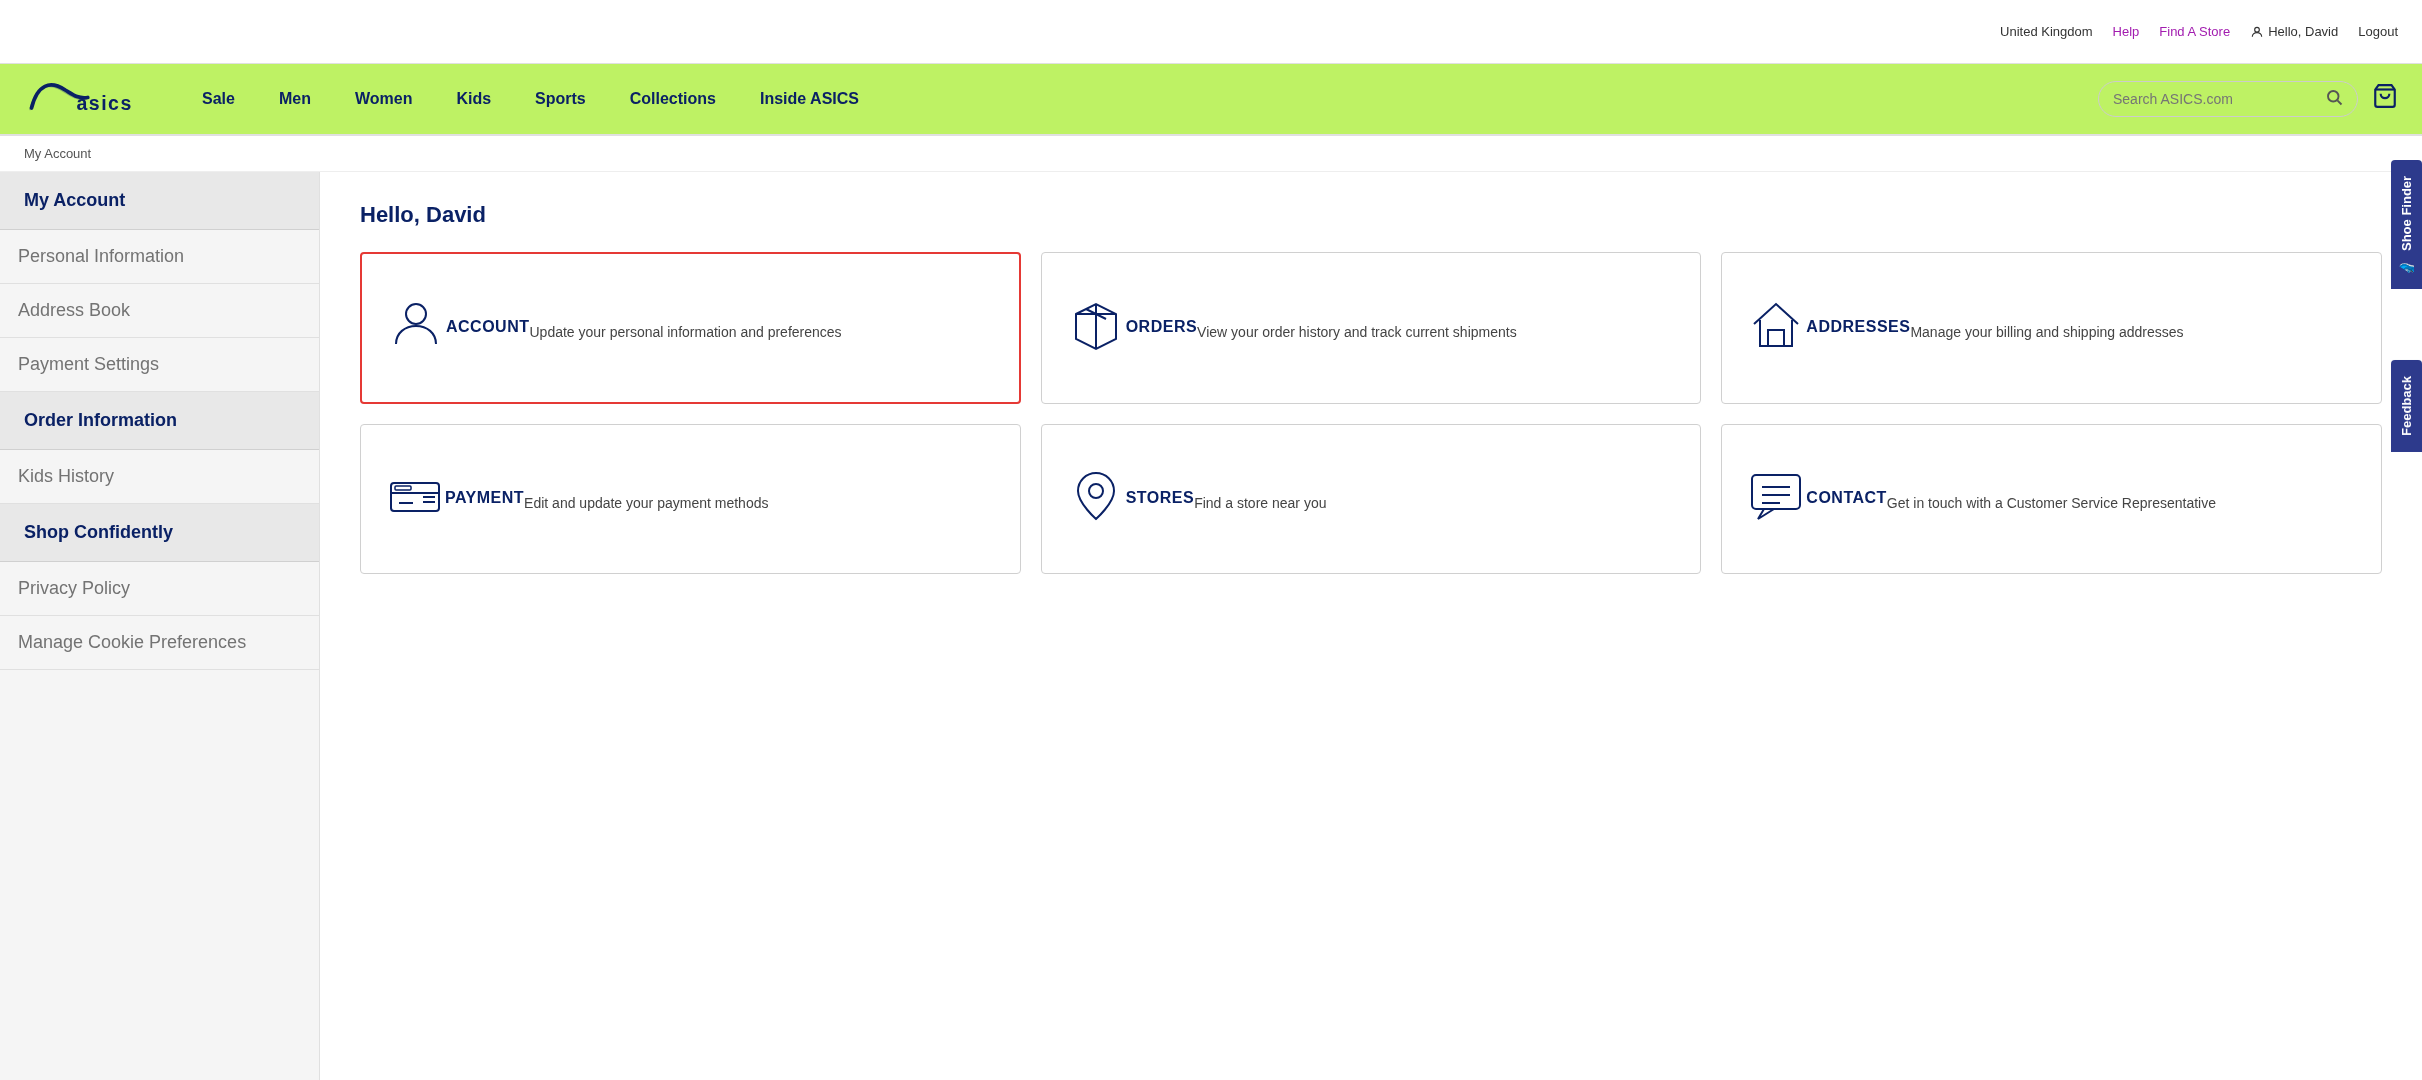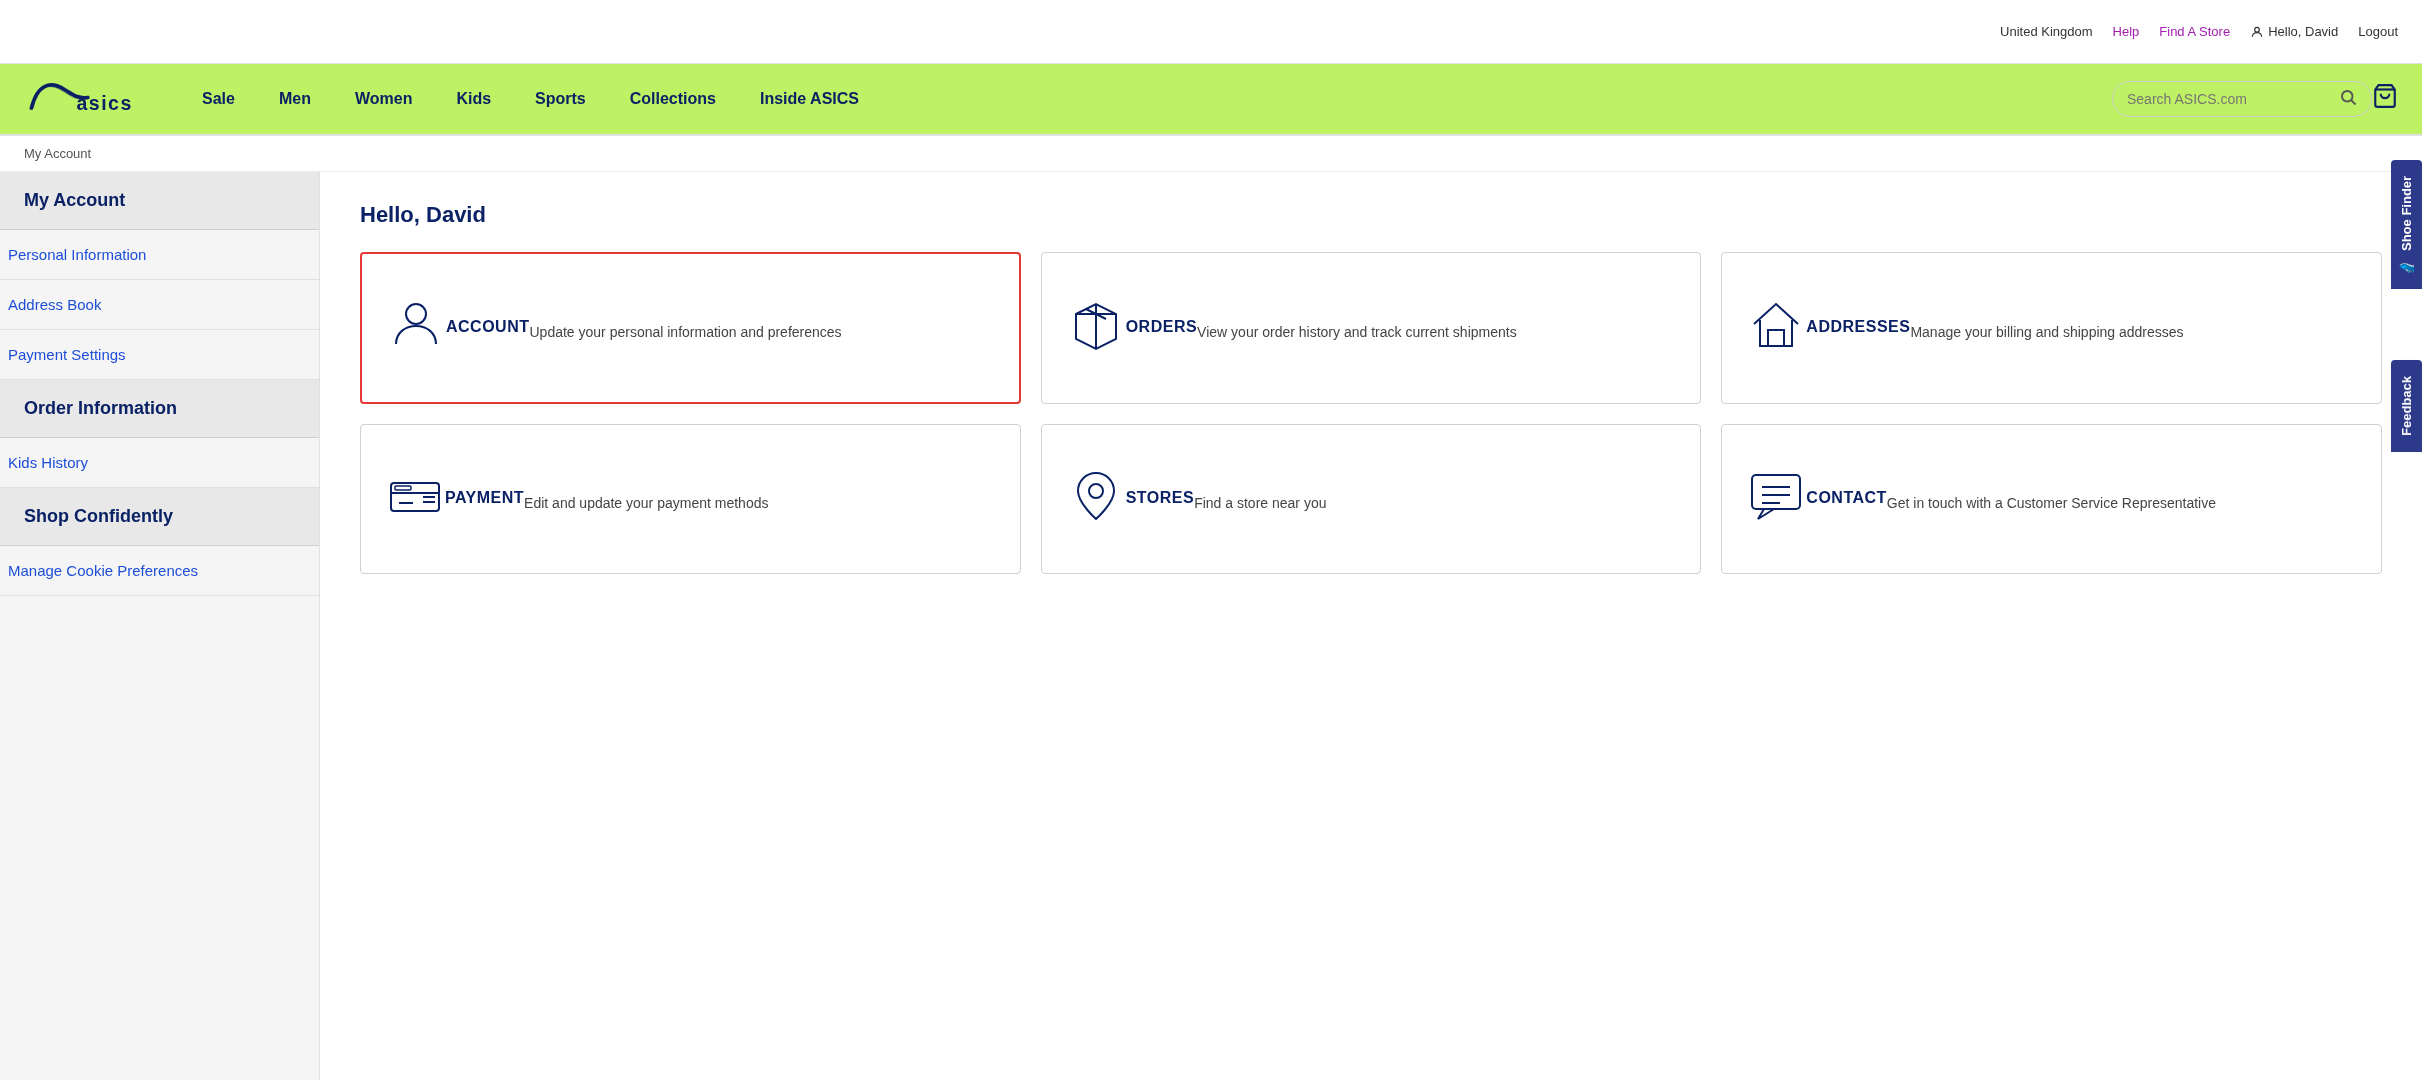--- a/index.html
+++ b/index.html
@@ -60,20 +60,21 @@
       text-decoration: none;
       color: #0a2165;
       font-weight: 700;
       font-size: 16px;
       padding: 10px 18px;
       cursor: pointer;
     }
     .header-right {
       display: flex;
       align-items: center;
+      gap: 14px;
     }
     .search-bar {
       display: flex;
       align-items: center;
       border: 1.5px solid #ccc;
       border-radius: 25px;
       padding: 6px 14px;
       width: 260px;
     }
     .search-bar input {
@@ -124,23 +125,23 @@
     .sidebar-section-header {
       background: #e8e8e8;
       padding: 18px 24px;
       font-weight: 700;
       font-size: 18px;
       color: #0a2165;
       border-bottom: 1px solid #d0d0d0;
       cursor: pointer;
     }
     .sidebar-item {
-      padding: 16px 8px;
-      font-size: 15px;
-      color: #1d4ed8;
+      padding: 16px 18px;
+      font-size: 18px;
+      color: #737373;
       border-bottom: 1px solid #e0e0e0;
       cursor: pointer;
       background: #f5f5f5;
     }
 
     
     .main-content {
       flex: 1;
       padding: 30px 40px;
       position: relative;
@@ -308,20 +309,21 @@
 
     <div class="sidebar-section-header">My Account</div>
     <div class="sidebar-item">Personal Information</div>
     <div class="sidebar-item">Address Book</div>
     <div class="sidebar-item">Payment Settings</div>
 
     <div class="sidebar-section-header">Order Information</div>
     <div class="sidebar-item">Kids History</div>
 
     <div class="sidebar-section-header">Shop Confidently</div>
+    <div class="sidebar-item">Privacy Policy</div>
     <div class="sidebar-item">Manage Cookie Preferences</div>
   </aside>
 
   <main class="main-content">
     <div class="page-greeting">Hello, David</div>
 
     <div class="cards-grid">
 
       <div class="card selected">
         <svg class="card-icon" viewBox="0 0 60 60" fill="none" stroke="#0a2165" stroke-width="2">

